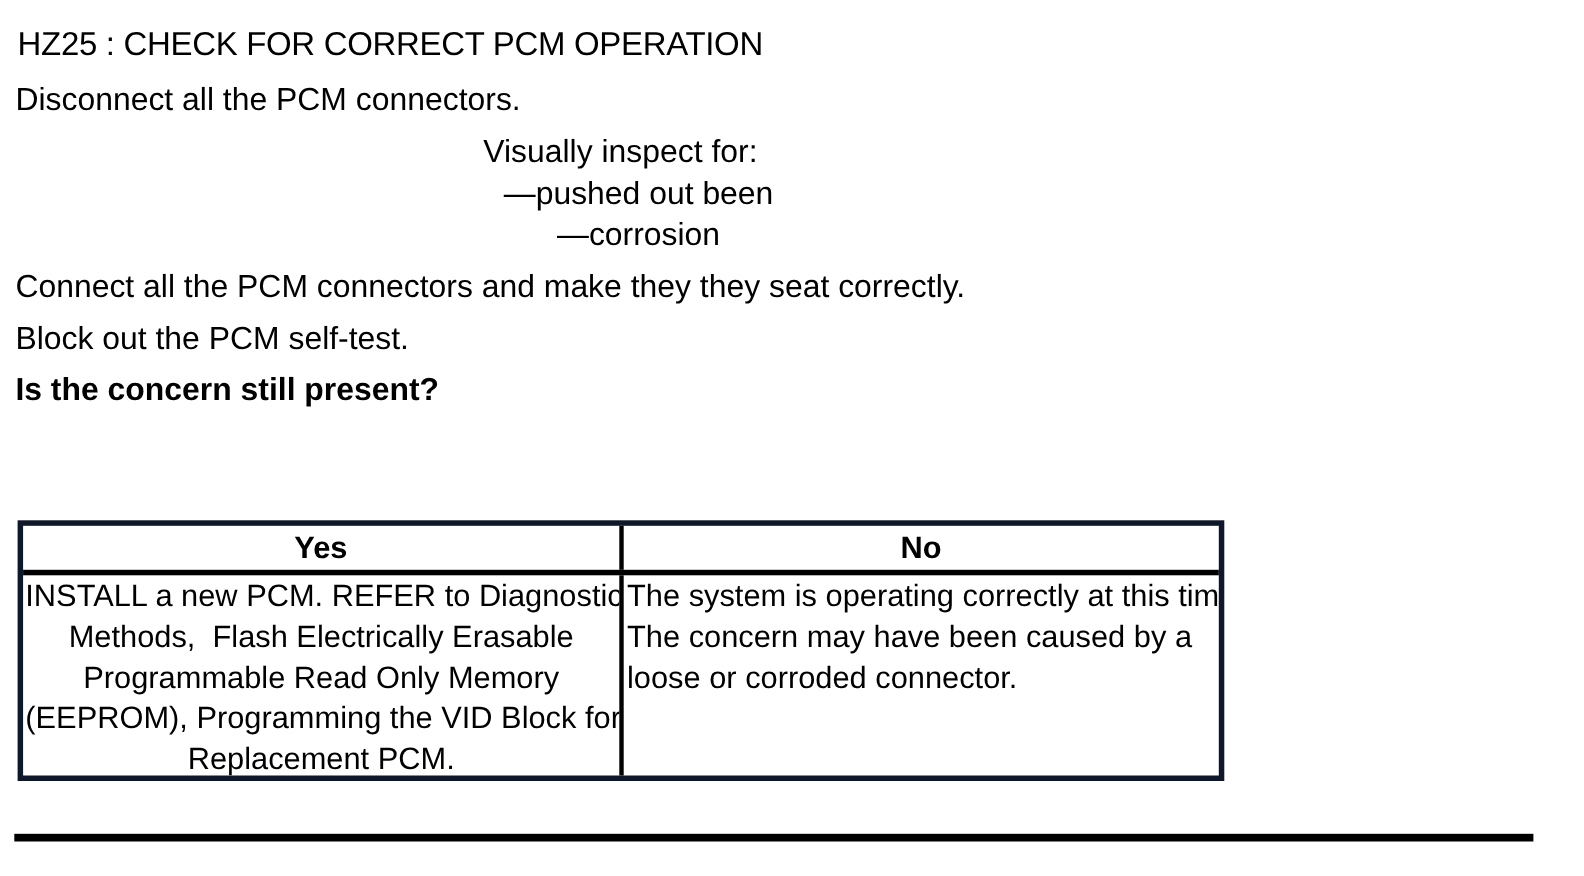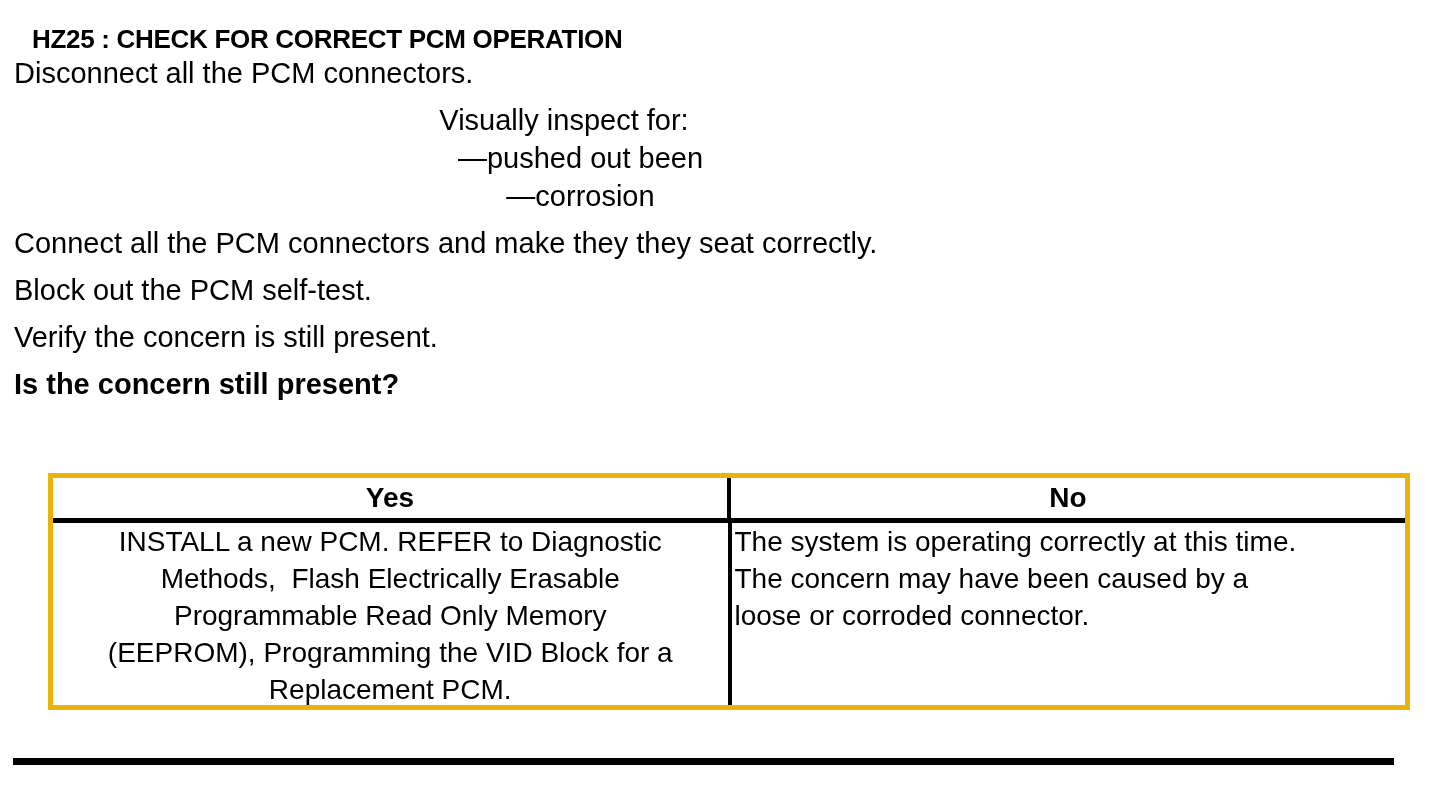--- a/index.html
+++ b/index.html
@@ -15,31 +15,31 @@
     overflow: hidden;
   }
   .page {
     position: relative;
     width: 1440px;
     height: 796px;
     background: #ffffff;
   }
   .proc-title {
     position: absolute;
-    left: 32px;
+    left: 16px;
     top: 24px;
-    font-size: 26px;
-    font-weight: bold;
+    font-size: 30px;
+    font-weight: normal;
     letter-spacing: -0.3px;
     white-space: pre;
   }
   .steps {
     position: absolute;
     left: 14px;
-    top: 54px;
+    top: 72px;
     width: 1100px;
   }
   .steps p {
     margin: 0 0 9px 0;
     font-size: 29px;
     line-height: 38px;
     white-space: pre;
   }
   .inspect-group {
     margin: 0 0 9px 0;
@@ -53,24 +53,23 @@
   .inspect-item {
     padding-left: 33px;
   }
   .question {
     font-weight: bold;
   }
   .results-table {
     position: absolute;
     left: 16px;
     top: 473px;
-    width: 1362px;
+    width: 1097px;
     box-sizing: border-box;
-    border: 5px solid #eab308;
-    margin-left: 32px;
+    border: 5px solid #0f172a;
   }
   .thead {
     display: flex;
     height: 40px;
     border-bottom: 5px solid #000000;
   }
   .th {
     flex: 1 1 0;
     display: flex;
     align-items: center;
@@ -131,21 +130,20 @@
     <div class="inspect-group">
       <div>Visually inspect for:</div>
       <div class="inspect-item">—pushed out been</div>
       <div class="inspect-item">—corrosion</div>
     </div>
 
     <p>Connect all the PCM connectors and make they they seat correctly.</p>
 
     <p>Block out the PCM self-test.</p>
 
-    <p>Verify the concern is still present.</p>
 
     <p class="question">Is the concern still present?</p>
   </div>
 
   <div class="results-table">
     <div class="thead">
       <div class="th th-yes">Yes</div>
       <div class="th">No</div>
     </div>
     <div class="tbody">

